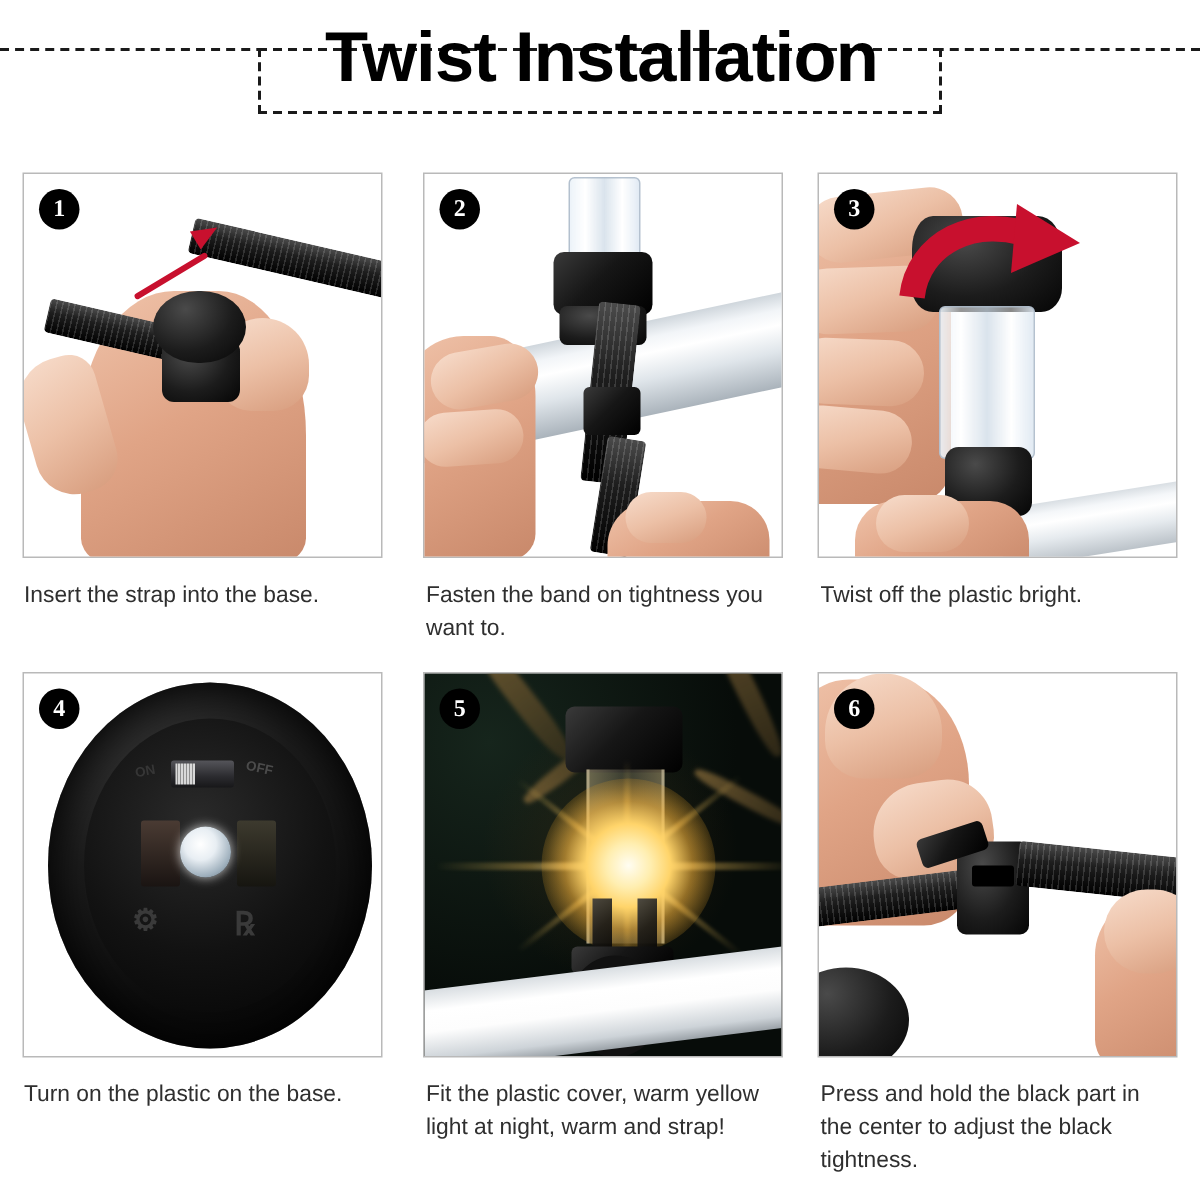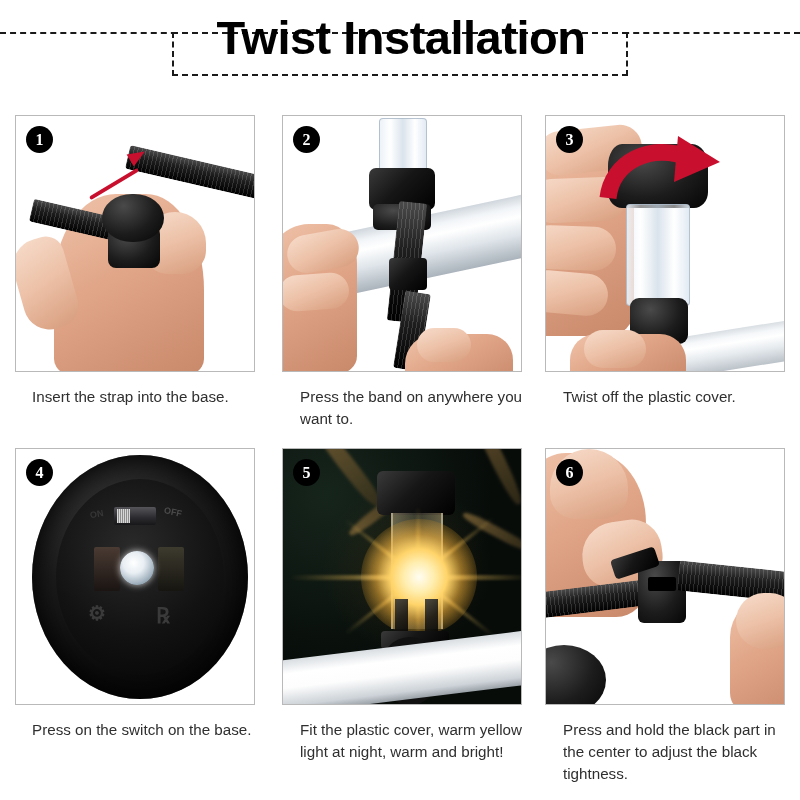--- a/index.html
+++ b/index.html
@@ -87,21 +87,20 @@
     z-index: 30;
     font-family: "Liberation Serif", serif;
   }
 
   .caption {
     position: absolute;
     font-size: 15.2px;
     line-height: 22px;
     color: #2f2f2f;
     font-family: "Liberation Sans", sans-serif;
-    margin-left: 16px;
   }
 
   
   .scene { position: absolute; inset: 0; overflow: hidden; }
 
   
   .skin {
     position: absolute;
     background: linear-gradient(150deg,#f0c4ab 0%, #e0a486 45%, #c8886a 100%);
   }
@@ -280,21 +279,21 @@
           <div class="skin" style="left:-22px; top:108px; width:96px; height:150px; border-radius:48px 30px 20px 20px / 60px 40px 18px 18px;"></div>
           <div class="skin-lt" style="left:4px; top:116px; width:72px; height:38px; border-radius:22px; transform:rotate(-10deg);"></div>
           <div class="skin-lt" style="left:-4px; top:158px; width:70px; height:36px; border-radius:22px; transform:rotate(-4deg);"></div>
 
           <div class="skin" style="left:122px; top:218px; width:108px; height:52px; border-radius:30px 26px 0 0;"></div>
           <div class="skin-lt" style="left:134px; top:212px; width:54px; height:34px; border-radius:26px;"></div>
         </div>
         <div class="badge">2</div>
       </div>
     </div>
-    <div class="caption" style="left:284px; top:386px; width:232px;">Press the band on anywhere you want to.</div>
+    <div class="caption" style="left:284px; top:386px; width:232px;">Fasten the band on tightness you want to.</div>
 
     <div class="cell" style="left:545px; top:115px; width:240px; height:257px;">
       <div class="panel">
         <div class="scene">
 
           <div class="pipe" style="left:120px; top:212px; width:150px; height:40px; transform:rotate(-9deg); opacity:.8;"></div>
 
           <div class="skin" style="left:-30px; top:24px; width:118px; height:196px; border-radius:40px 30px 26px 26px;"></div>
           <div class="skin-lt" style="left:-8px; top:12px; width:104px; height:44px; border-radius:24px; transform:rotate(-6deg);"></div>
           <div class="skin-lt" style="left:-16px; top:62px; width:96px; height:44px; border-radius:24px; transform:rotate(-2deg);"></div>
@@ -311,21 +310,21 @@
           <div class="skin-lt" style="left:38px; top:214px; width:62px; height:38px; border-radius:26px;"></div>
 
           <svg style="position:absolute; left:52px; top:20px;" width="130" height="78" viewBox="0 0 130 78">
             <path d="M10,62 C14,26 52,6 92,22" fill="none" stroke="#c8102e" stroke-width="17" stroke-linecap="butt"></path>
             <polygon points="80,0 122,26 76,46" fill="#c8102e"></polygon>
           </svg>
         </div>
         <div class="badge">3</div>
       </div>
     </div>
-    <div class="caption" style="left:547px; top:386px; width:236px;">Twist off the plastic cover.</div>
+    <div class="caption" style="left:547px; top:386px; width:236px;">Twist off the plastic bright.</div>
 
     <div class="cell" style="left:15px; top:448px; width:240px; height:257px;">
       <div class="panel">
         <div class="scene">
           <div class="disc" style="left:16px; top:6px; width:216px; height:244px;"></div>
           <div class="disc-inner" style="left:40px; top:30px; width:168px; height:196px;"></div>
 
           <div class="switch" style="left:98px; top:58px; width:42px; height:18px;"></div>
           <div class="switch-nub" style="left:101px; top:60px; width:13px; height:14px;"></div>
           <span class="emboss" style="left:148px; top:58px; transform:rotate(12deg);">OFF</span>
@@ -335,21 +334,21 @@
           <div class="blk" style="left:142px; top:98px; width:26px; height:44px; border-radius:2px; background:linear-gradient(180deg,#3d3a2e,#161510);"></div>
 
           <div class="led" style="left:104px; top:102px; width:34px; height:34px;"></div>
 
           <div class="emboss" style="left:72px; top:152px; font-size:20px; color:#3a3a3a;">⚙</div>
           <div class="emboss" style="left:140px; top:150px; font-size:22px; color:#3a3a3a;">℞</div>
         </div>
         <div class="badge">4</div>
       </div>
     </div>
-    <div class="caption" style="left:16px; top:719px; width:240px;">Press on the switch on the base.</div>
+    <div class="caption" style="left:16px; top:719px; width:240px;">Turn on the plastic on the base.</div>
 
     <div class="cell" style="left:282px; top:448px; width:240px; height:257px;">
       <div class="panel">
         <div class="scene night">
 
           <div class="branch" style="left:18px; top:10px; width:96px; height:16px; transform:rotate(52deg);"></div>
           <div class="branch" style="left:150px; top:-6px; width:120px; height:14px; transform:rotate(64deg);"></div>
           <div class="branch" style="left:58px; top:54px; width:84px; height:11px; transform:rotate(-38deg);"></div>
           <div class="branch" style="left:176px; top:78px; width:76px; height:10px; transform:rotate(28deg);"></div>
 
@@ -375,21 +374,21 @@
 
           <div class="blk" style="left:98px; top:182px; width:68px; height:18px; border-radius:4px;"></div>
           <div style="position:absolute; left:96px; top:188px; width:62px; height:68px;
                       border:9px solid #111; border-radius:50%; background:transparent;"></div>
 
           <div class="pipe-white" style="left:-14px; top:196px; width:280px; height:54px; transform:rotate(-7deg);"></div>
         </div>
         <div class="badge">5</div>
       </div>
     </div>
-    <div class="caption" style="left:284px; top:719px; width:240px;">Fit the plastic cover, warm yellow light at night, warm and bright!</div>
+    <div class="caption" style="left:284px; top:719px; width:240px;">Fit the plastic cover, warm yellow light at night, warm and strap!</div>
 
     <div class="cell" style="left:545px; top:448px; width:240px; height:257px;">
       <div class="panel">
         <div class="scene">
 
           <div class="skin" style="left:-26px; top:4px; width:126px; height:164px; border-radius:46px 52px 30px 26px / 56px 70px 30px 26px;"></div>
           <div class="skin-lt" style="left:4px; top:0px; width:78px; height:70px; border-radius:40px 40px 26px 26px;"></div>
           <div class="skin-lt" style="left:36px; top:72px; width:80px; height:64px; border-radius:34px 30px 26px 26px; transform:rotate(-8deg);"></div>
 
           <div class="ribbed" style="left:-12px; top:136px; width:132px; height:26px; transform:rotate(-7deg); border-radius:3px;"></div>

